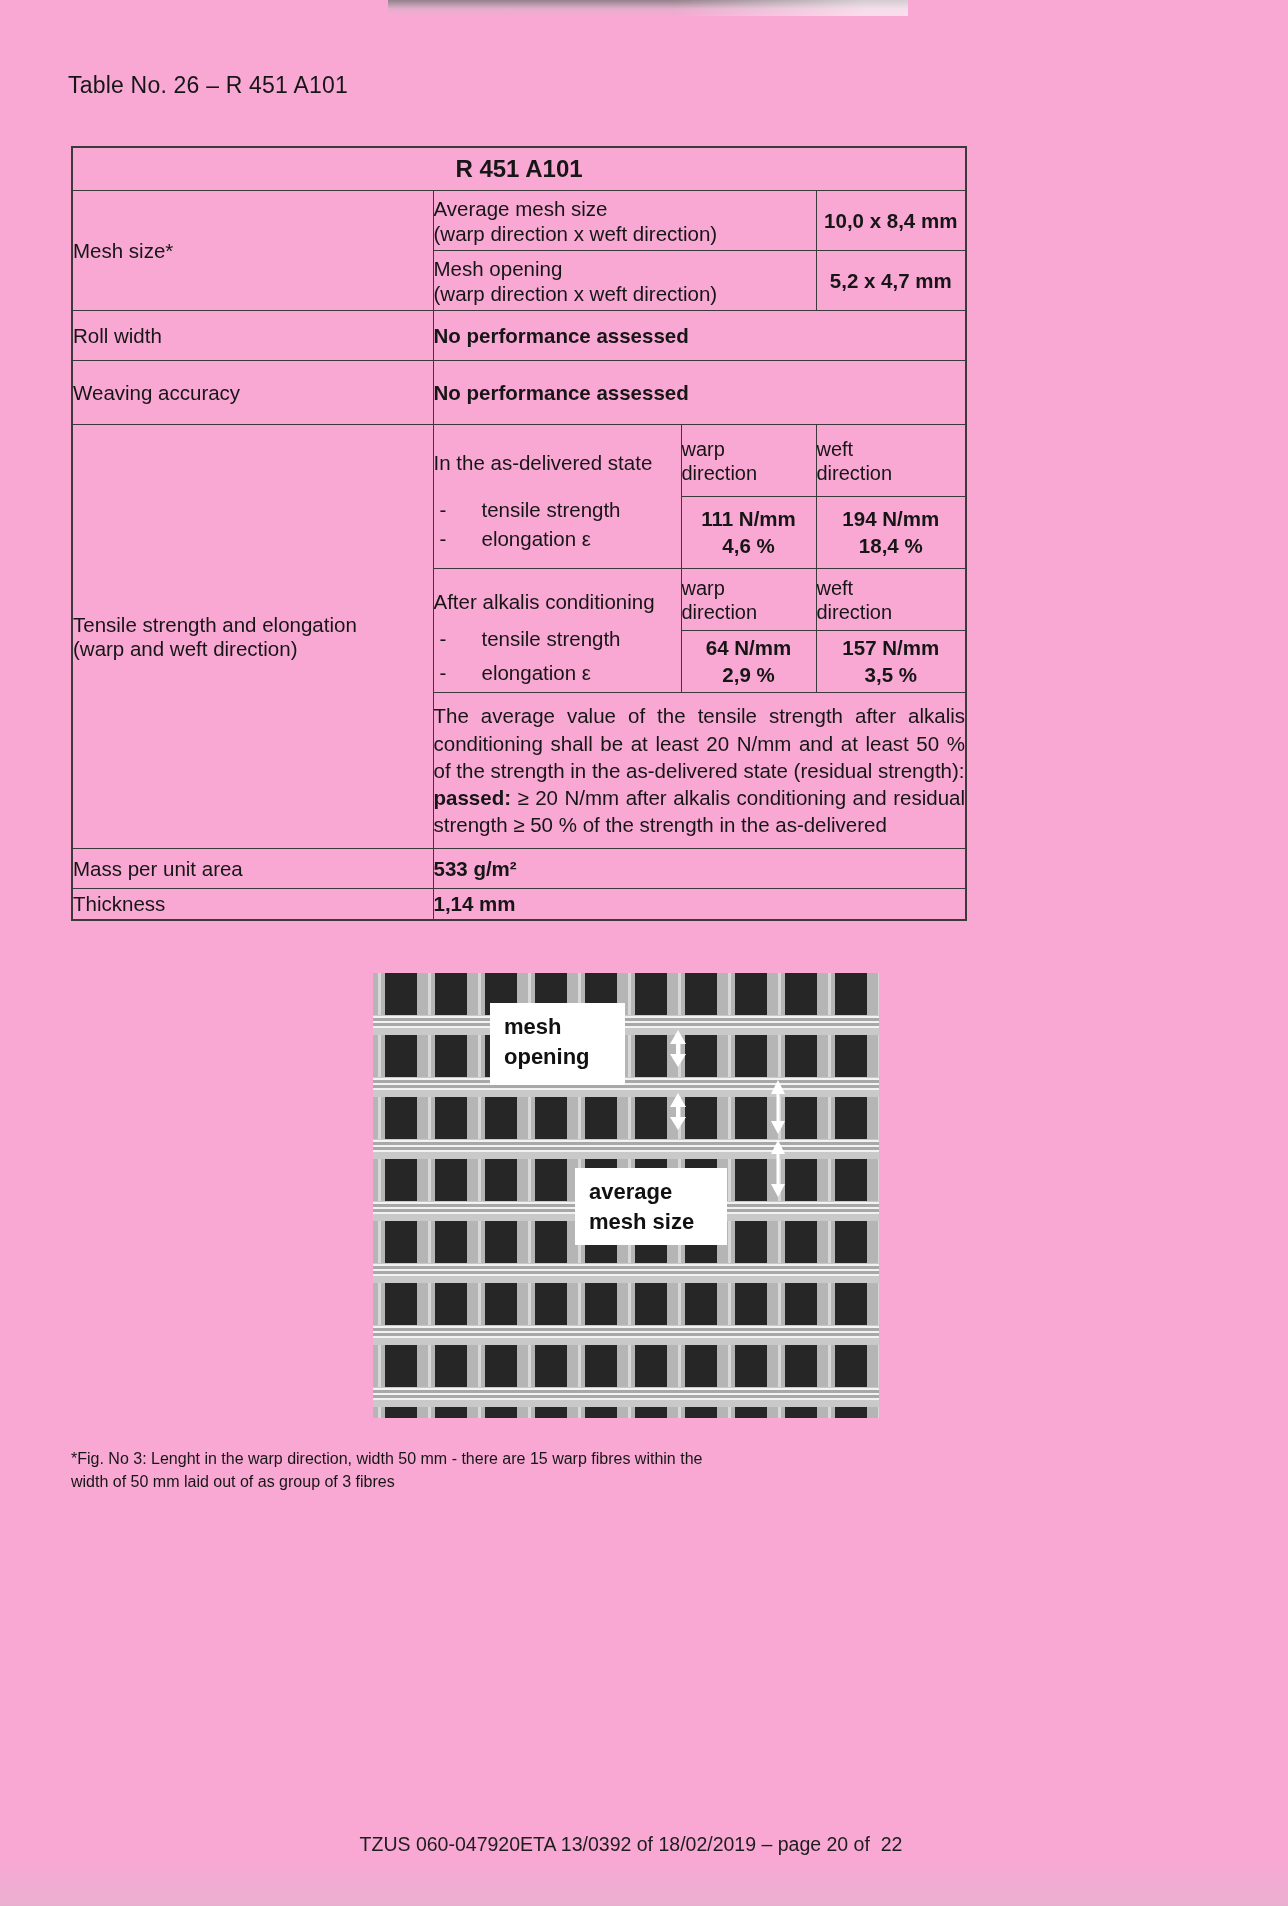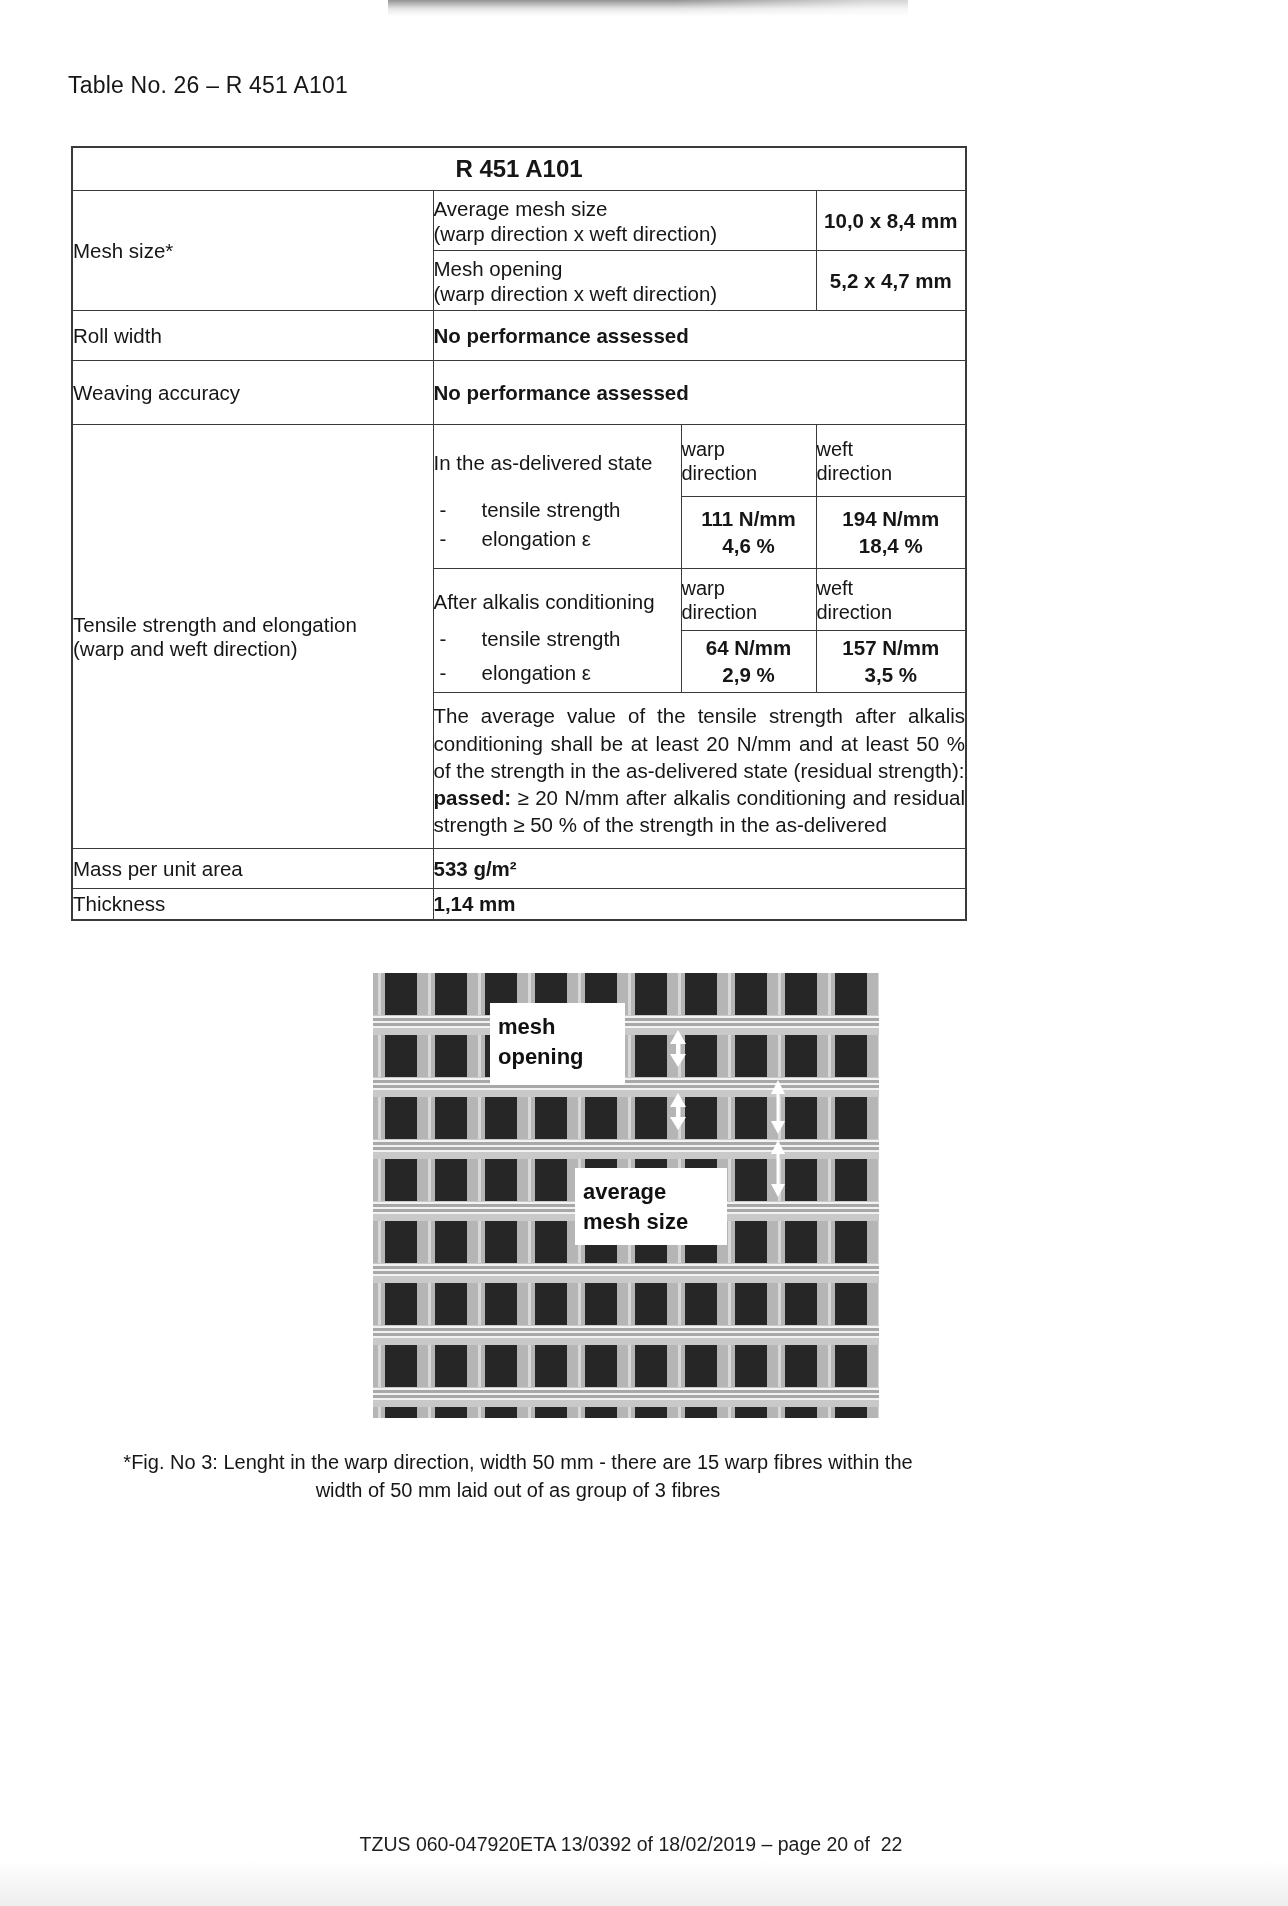--- a/index.html
+++ b/index.html
@@ -6,21 +6,21 @@
   body{
     background:#e8e8e8;
     font-family:"Liberation Sans", sans-serif;
     color:#1b1b1b;
     -webkit-font-smoothing:antialiased;
   }
   .page{
     position:relative;
     width:1288px;height:1906px;
     margin:0 auto;
-    background:#ffffff;
+    background:#f9a8d4;
     overflow:hidden;
   }
   
   .scan-band{
     position:absolute;left:388px;top:0;width:520px;height:16px;
     background:
       linear-gradient(to right, rgba(255,255,255,0) 0 55%, rgba(255,255,255,.6) 92%),
       linear-gradient(to bottom, rgba(120,120,120,.8) 0, rgba(185,185,185,.35) 55%, rgba(255,255,255,0) 100%);
   }
   .scan-bottom{
@@ -85,30 +85,30 @@
       repeating-linear-gradient(90deg,
         #b5b5b5 0px, #b5b5b5 5px,
         #d8d8d8 5px, #d8d8d8 8px,
         #b5b5b5 8px, #b5b5b5 12px,
         #262626 12px, #262626 44px,
         #b5b5b5 44px, #b5b5b5 50px);
   }
   .mesh-label{
     position:absolute;background:#ffffff;color:#111;
     font-weight:bold;font-size:22px;line-height:1.35;
-    padding:9px 0 0 8px;box-sizing:border-box;
+    padding:9px 0 0 14px;box-sizing:border-box;
     white-space:pre-line;
   }
   .lbl-opening{left:117px;top:30px;width:135px;height:82px;}
   .lbl-average{left:202px;top:195px;width:152px;height:77px;}
   .fig-arrows{position:absolute;left:0;top:0;}
 
   .fig-caption{
     position:absolute;left:71px;top:1448px;width:894px;
-    text-align:center;font-size:20px;line-height:1.42;
+    text-align:left;font-size:16px;line-height:1.42;
     white-space:pre-line;color:#161616;
   }
 
   
   .footer{
     position:absolute;left:66px;right:92px;top:1833px;
     display:flex;justify-content:center;
     font-size:19.5px;color:#1d1d1d;
   }
   .footer span{white-space:pre;}

